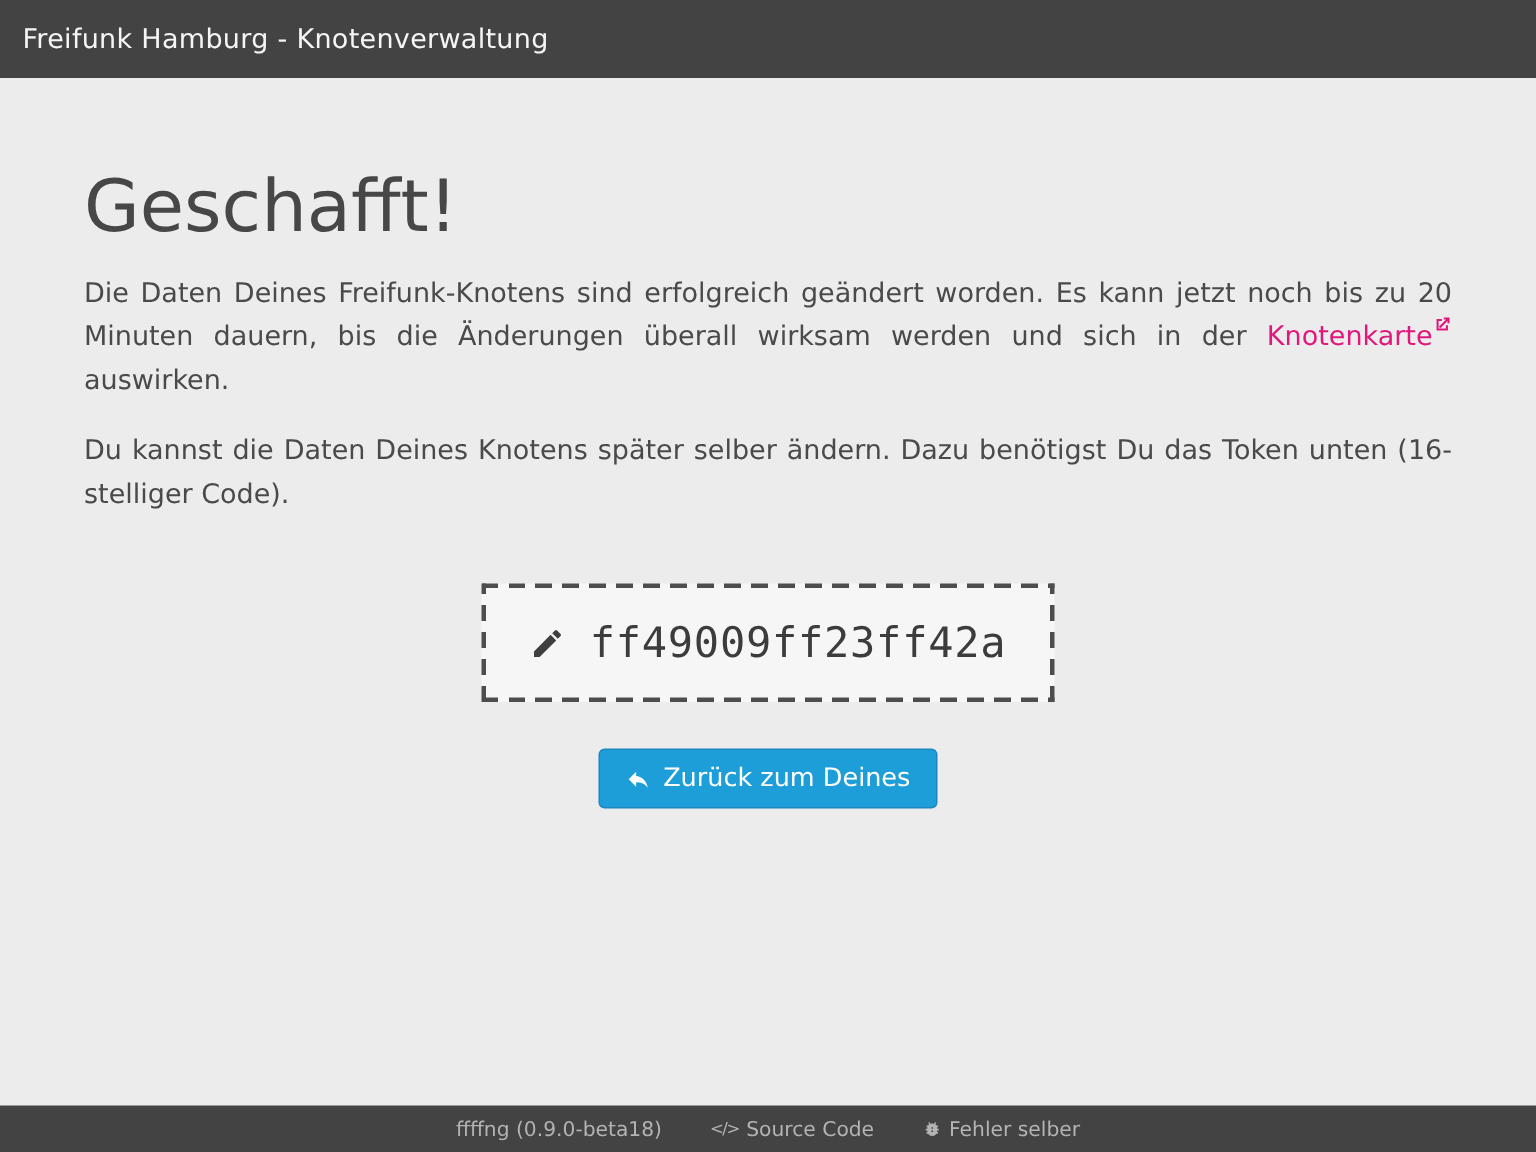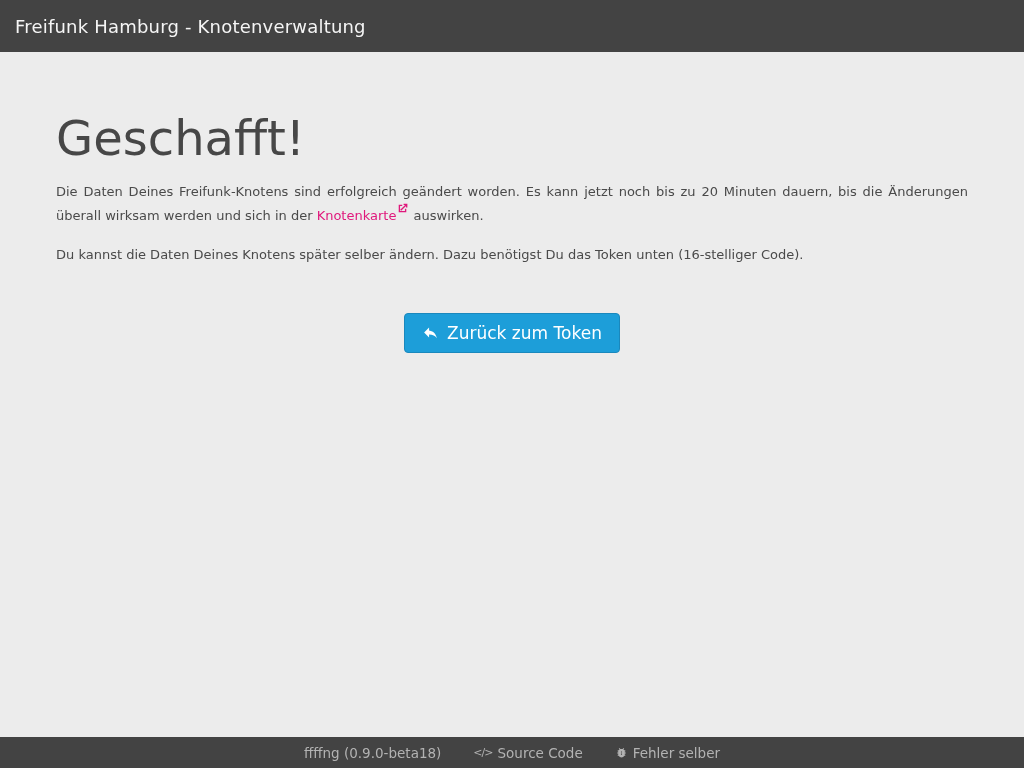--- a/index.html
+++ b/index.html
@@ -46,21 +46,21 @@
   }
   h1.page-title {
     margin: 60px 0 16px;
     font-size: 48px;
     font-weight: 400;
     color: #474747;
     line-height: 1.1;
   }
   p.copy {
     margin: 0 0 17px;
-    font-size: 13px;
+    font-size: 18px;
     line-height: 1.63;
     text-align: justify;
     color: #4a4a4a;
   }
   a.ext-link {
     color: #e0187c;
     text-decoration: none;
     white-space: nowrap;
   }
   .ext-icon svg {
@@ -149,28 +149,36 @@
       <h1 class="page-title">Geschafft!</h1>
 
       <p class="copy"><span>Die Daten Deines Freifunk-Knotens sind erfolgreich geändert worden. Es kann jetzt noch bis zu 20 Minuten dauern, bis die Änderungen überall wirksam werden und sich in der </span><a class="ext-link" href="#"><span>Knotenkarte</span><span class="ext-icon"><svg viewBox="0 0 24 24">
                 <path d="M14 3h7v7h-2.5V7.3l-8.9 8.9-1.8-1.8 8.9-8.9H14V3zM5 5h6.5v2.5H7.5v9h9V12.5H19V19H5V5z"></path>
               </svg></span></a><span> auswirken.</span></p>
 
       <p class="copy">Du kannst die Daten Deines Knotens später selber ändern. Dazu benötigst Du das Token unten (16-stelliger Code).</p>
 
       <div class="token-section">
 
+        <div><div class="token-box">
+          <span class="pencil-icon">
+                <svg viewBox="0 0 24 24">
+                  <path d="M3 17.25V21h3.75L17.81 9.94l-3.75-3.75L3 17.25zM20.71 7.04a1 1 0 0 0 0-1.41l-2.34-2.34a1 1 0 0 0-1.41 0l-1.83 1.83 3.75 3.75 1.83-1.83z"></path>
+                </svg>
+              </span>
+          <span class="token-value">ff49009ff23ff42a</span>
+        </div></div>
 
         <div><button class="back-btn">
           <span class="reply-icon">
                 <svg viewBox="0 0 24 24">
                   <path d="M10 9V5l-7 7 7 7v-4.1c5 0 8.5 1.6 11 5.1-1-5-4-10-11-11z"></path>
                 </svg>
               </span>
-          <span>Zurück zum Token</span>
+          <span>Zurück zum Deines</span>
         </button></div>
       </div>
     </div>
   </div>
 
   <div class="footer">
     <span>ffffng (0.9.0-beta18)</span>
     <a href="#">
         <span class="code-icon">&lt;/&gt;</span>
         <span>Source Code</span>

